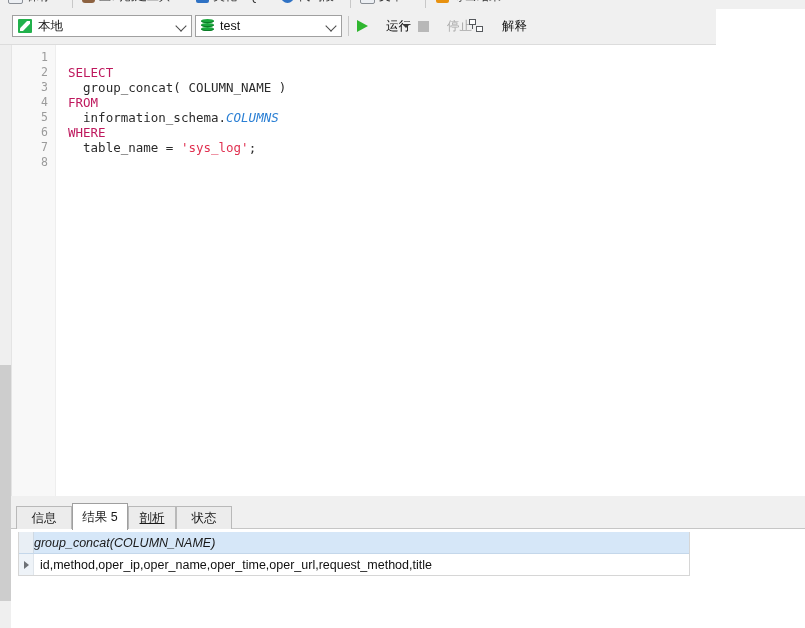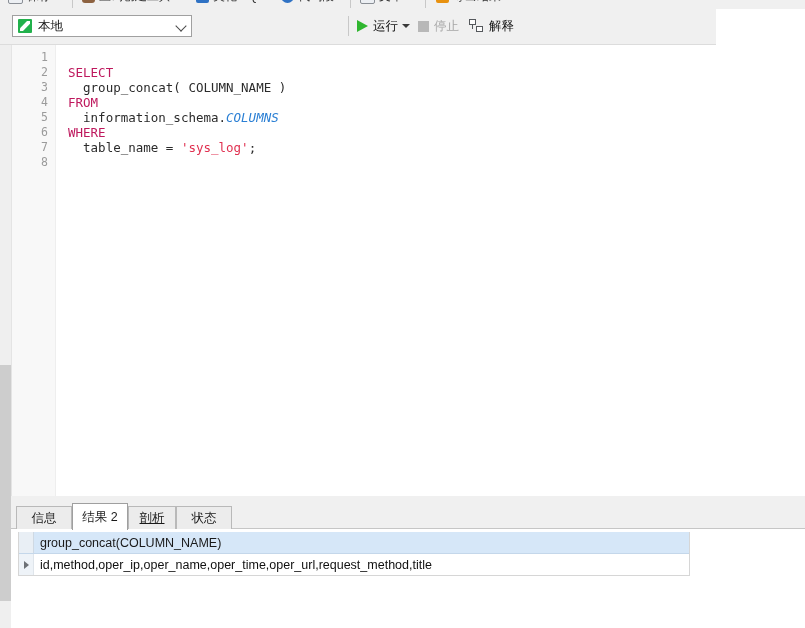--- a/index.html
+++ b/index.html
@@ -87,21 +87,21 @@
   .icon-db i:nth-child(1) { top: 0px; }
   .icon-db i:nth-child(2) { top: 4px; }
   .icon-db i:nth-child(3) { top: 8px; }
 
   .tb-sep-main {
     position: absolute; left: 348px; top: 7px; width: 1px; height: 20px;
     background: #c8c8c8;
   }
   .tbtn {
     position: absolute; top: 6px; height: 22px;
-    display: flex; align-items: center; gap: 5px;
+    display: flex; align-items: center; gap: 18px;
     font-size: 12.5px; color: #111; white-space: nowrap;
     padding: 0 3px; box-sizing: border-box;
   }
   .tbtn.disabled { color: #a6a6a6; }
   #btn-run { left: 354px; }
   #btn-run-caret { left: 400px; width: 12px; justify-content: center; }
   #btn-stop { left: 415px; }
   #btn-explain { left: 466px; }
 
   .tri-run {
@@ -220,22 +220,22 @@
   .grid-header {
     display: flex; height: 21px; align-items: center;
     background: #d6e7f8;
     border-bottom: 1px solid #c4d7ea;
   }
   .grid-header .corner {
     width: 14px; height: 100%; flex: none;
     background: #e9eff5; border-right: 1px solid #cfd9e3;
   }
   .grid-header .hcell {
-    font-size: 12.5px; color: #1a1a1a; padding-left: 6px;
-    white-space: nowrap; overflow: hidden;
+    font-size: 12.5px; color: #1a1a1a; padding-left: 0;
+    white-space: nowrap; overflow: hidden; font-style: italic;
   }
   .grid-row {
     display: flex; height: 21px; align-items: center; background: #ffffff;
   }
   .grid-row .rowmark {
     width: 14px; height: 100%; flex: none;
     background: #eef3f8; border-right: 1px solid #dfe5eb;
     display: flex; align-items: center; justify-content: center;
   }
   .rowmark .arrow {
@@ -285,20 +285,29 @@
   </div>
 
   <div class="toolbar">
 
     <div class="combo" id="combo-connection">
       <span class="icon-conn"></span>
       <span class="ctext">本地</span>
       <span class="chev"></span>
     </div>
 
+    <div class="combo" id="combo-database">
+      <span class="icon-db">
+          <i></i>
+          <i></i>
+          <i></i>
+        </span>
+      <span class="ctext">test</span>
+      <span class="chev"></span>
+    </div>
 
     <div class="tb-sep-main"></div>
 
     <div class="tbtn" id="btn-run">
       <span class="tri-run"></span>
       <span>运行</span>
     </div>
 
     <div class="tbtn" id="btn-run-caret">
       <span class="caret-dn"></span>
@@ -339,21 +348,21 @@
   </div>
 
   <div class="splitter"></div>
 
   <div class="bottom">
     <div class="tabstrip">
       <div class="tab" id="tab-info">
         <span>信息</span>
       </div>
       <div class="tab active" id="tab-result1">
-        <span>结果 2</span>
+        <span>结果 5</span>
       </div>
       <div class="tab" id="tab-profile">
         <span>剖析</span>
       </div>
       <div class="tab" id="tab-status">
         <span>状态</span>
       </div>
     </div>
 
     <div class="grid">

